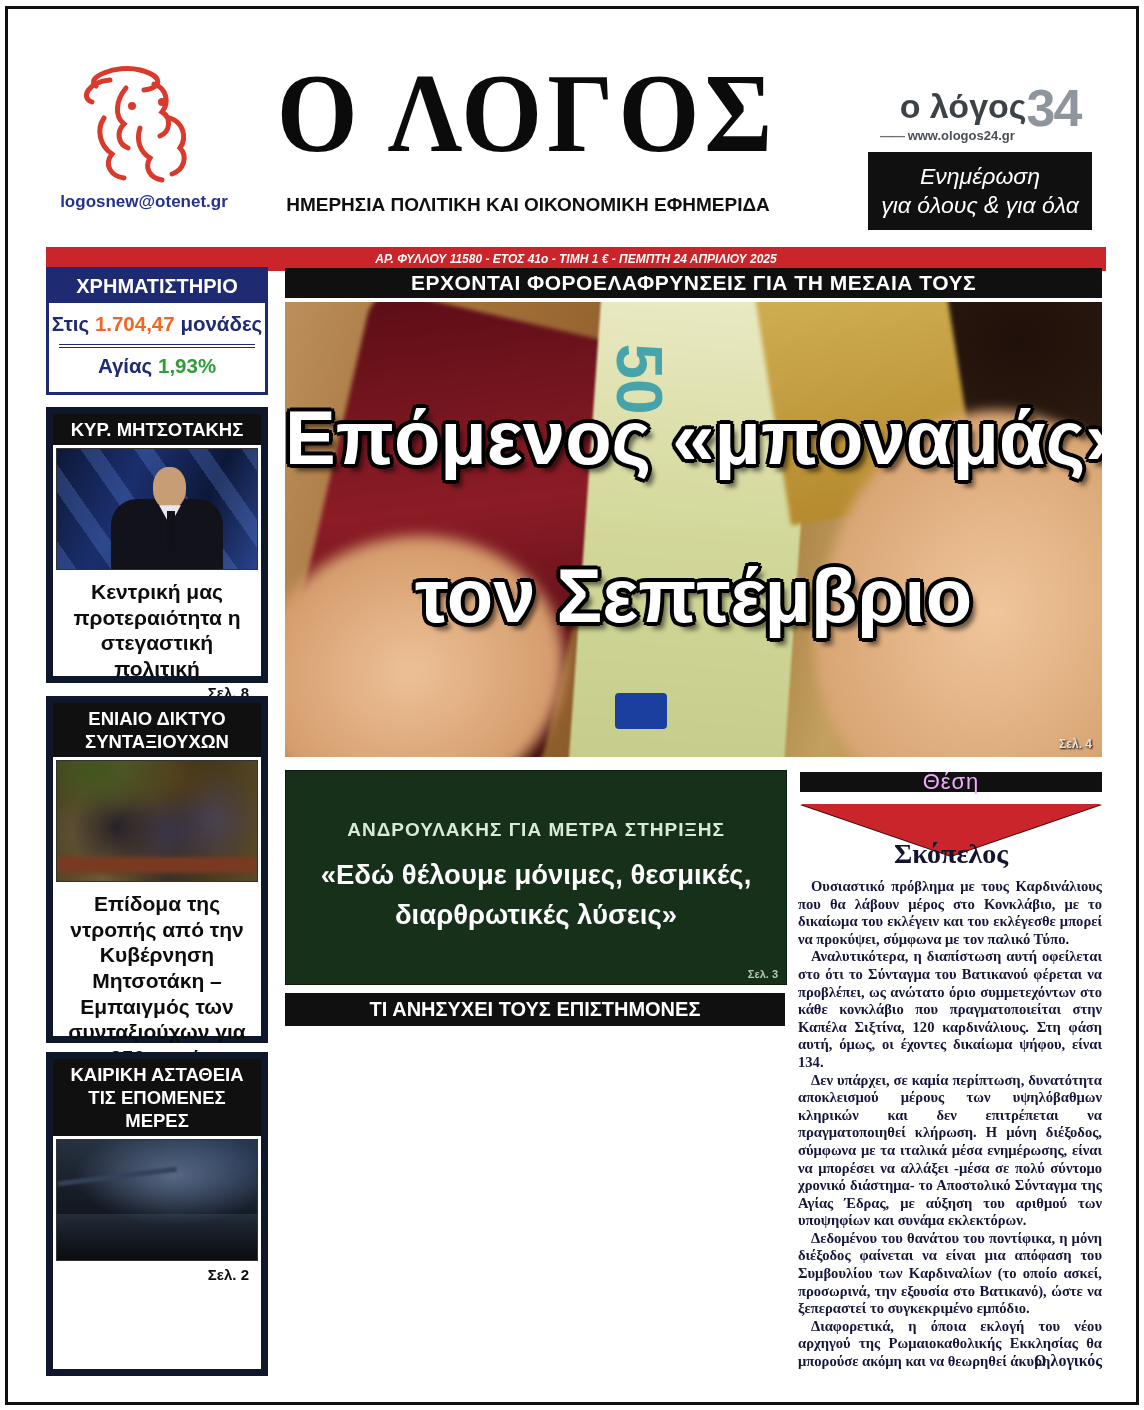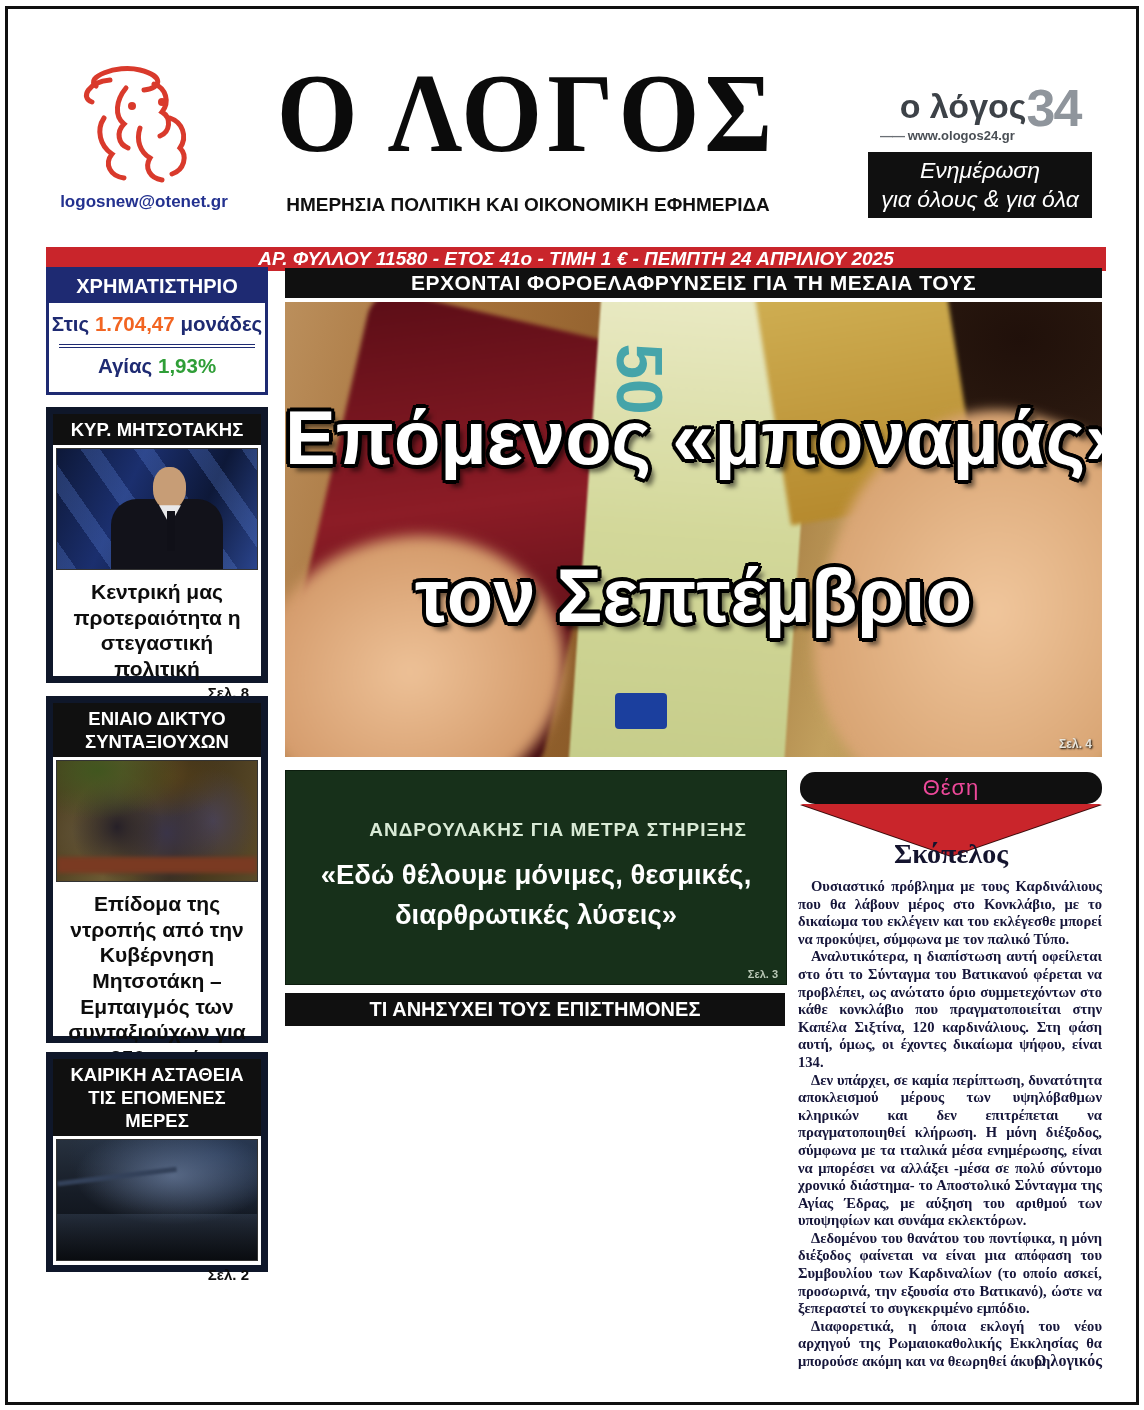--- a/index.html
+++ b/index.html
@@ -13,27 +13,27 @@
   .email{left:44px;top:192px;width:200px;text-align:center;color:#23318f;font-weight:bold;font-size:17px;}
   .title{left:262px;top:48px;width:530px;text-align:center;font-family:"Liberation Serif",serif;
          font-weight:900;font-size:104px;letter-spacing:5px;color:#0b0b0b;transform:scaleY(1.08);
          transform-origin:top;white-space:nowrap;}
   .subtitle{left:268px;top:194px;width:520px;text-align:center;font-weight:bold;font-size:19px;color:#101010;}
   .slogo{left:880px;top:78px;width:220px;text-align:center;color:#3d4248;font-weight:bold;font-size:34px;
          font-family:"Liberation Sans",sans-serif;white-space:nowrap;}
   .slogo .t24{color:#8f959c;font-size:52px;font-weight:900;letter-spacing:-2px;vertical-align:-8px;}
   .surl{left:880px;top:128px;width:220px;text-align:left;font-size:13px;font-weight:bold;color:#4a4f55;}
   .surl .dash{letter-spacing:-1px;color:#6a6f75;}
-  .tagline{left:868px;top:152px;width:224px;height:66px;background:#101010;color:#fff;
+  .tagline{left:868px;top:152px;width:224px;height:78px;background:#101010;color:#fff;
            font-style:italic;font-size:23px;line-height:1.25;display:flex;flex-direction:column;
            align-items:center;justify-content:center;}
 
   
   .issuebar{left:46px;top:247px;width:1060px;height:24px;background:#c9252b;color:#fff;
-            font-weight:bold;font-style:italic;font-size:19px;display:flex;align-items:center;justify-content:center;}
+            font-weight:bold;font-style:italic;font-size:12px;display:flex;align-items:center;justify-content:center;}
   .banner{background:#101010;color:#fff;font-weight:bold;display:flex;align-items:center;justify-content:center;}
   .banner1{left:285px;top:268px;width:817px;height:30px;font-size:21px;letter-spacing:.5px;}
   .banner2{left:285px;top:993px;width:500px;height:33px;font-size:20px;}
 
   
   .sbox{left:46px;width:222px;background:#fff;box-sizing:border-box;}
   .sbox.navy{border:3px solid #1e2a72;}
   .sbox.blk{border:7px solid #0f172a;}
   .shead{color:#fff;font-weight:bold;text-align:center;display:flex;align-items:center;justify-content:center;}
   .shead.navy{background:#1e2a72;height:33px;font-size:20px;}
@@ -102,28 +102,28 @@
      text-shadow:-3px -3px 0 #000,3px -3px 0 #000,-3px 3px 0 #000,3px 3px 0 #000,
                  0 -4px 0 #000,0 4px 0 #000,-4px 0 0 #000,4px 0 0 #000,6px 7px 5px rgba(0,0,0,.55);}
   .main-l1{top:92px;font-size:76px;}
   .main-l2{top:250px;font-size:76px;}
   .ph-page{position:absolute;right:10px;bottom:6px;color:#e8e4da;font-size:12px;font-weight:bold;
            text-shadow:1px 1px 2px #000;}
 
   
   .greenbox{left:285px;top:770px;width:500px;height:213px;background:#17301a;
             border:1px solid #0c1d0e;color:#fff;}
-  .gb-kicker{top:48px;width:100%;text-align:center;color:#d9ead6;font-weight:bold;font-size:19px;letter-spacing:1px;margin-left:22px;}
+  .gb-kicker{top:48px;width:100%;text-align:center;color:#d9ead6;font-weight:bold;font-size:19px;letter-spacing:1px;}
   .gb-l1{top:88px;width:100%;text-align:center;font-weight:bold;font-size:27.5px;}
   .gb-l2{top:128px;width:100%;text-align:center;font-weight:bold;font-size:27.5px;}
   .gb-page{right:8px;bottom:4px;font-size:11px;color:#b9c8b6;font-weight:bold;}
 
   
-  .op-bar{left:800px;top:772px;width:302px;height:32px;background:#101010;color:#ec4899;
-          display:flex;align-items:center;justify-content:center;font-size:22px;letter-spacing:1px;border-radius:15px;}
+  .op-bar{left:800px;top:772px;width:302px;height:20px;background:#101010;color:#f0abfc;
+          display:flex;align-items:center;justify-content:center;font-size:22px;letter-spacing:1px;}
   .op-tri{left:800px;top:804px;width:0;height:0;border-left:151px solid transparent;
           border-right:151px solid transparent;border-top:52px solid #c9252b;
           filter:drop-shadow(0 1px 0 #3a0a0a);}
   .op-title{left:800px;top:838px;width:302px;text-align:center;font-family:"Liberation Serif",serif;
             font-weight:bold;font-size:28px;color:#14142e;}
   .op-text{left:798px;top:878px;width:304px;font-family:"Liberation Serif",serif;font-weight:bold;
            font-size:14.6px;line-height:17.6px;color:#16163a;text-align:justify;}
   .op-text p{margin:0;text-indent:13px;}
   .op-sign{left:798px;top:1352px;width:304px;text-align:right;font-family:"Liberation Serif",serif;
            font-weight:bold;font-size:16px;color:#16163a;}
@@ -183,21 +183,21 @@
 
   <div class="abs sbox blk" style="top:696px;height:347px;">
     <div class="shead blk">ΕΝΙΑΙΟ ΔΙΚΤΥΟ ΣΥΝΤΑΞΙΟΥΧΩΝ</div>
     <div class="sphoto photo-pension">
       <div class="bench"></div>
     </div>
     <div class="scaption">Επίδομα της ντροπής από την Κυβέρνηση Μητσοτάκη – Εμπαιγμός των συνταξιούχων για 250 ευρώ</div>
     <div class="spage">Σελ. 5</div>
   </div>
 
-  <div class="abs sbox blk" style="top:1052px;height:220px;">
+  <div class="abs sbox blk" style="top:1052px;height:324px;">
     <div class="shead blk">ΚΑΙΡΙΚΗ ΑΣΤΑΘΕΙΑ ΤΙΣ ΕΠΟΜΕΝΕΣ ΜΕΡΕΣ</div>
     <div class="sphoto photo-weather">
       <div class="rail"></div>
       <div class="water"></div>
     </div>
     <div class="spage">Σελ. 2</div>
   </div>
 
   <div class="abs photo photo-main">
     <div class="abs wallet"></div>

